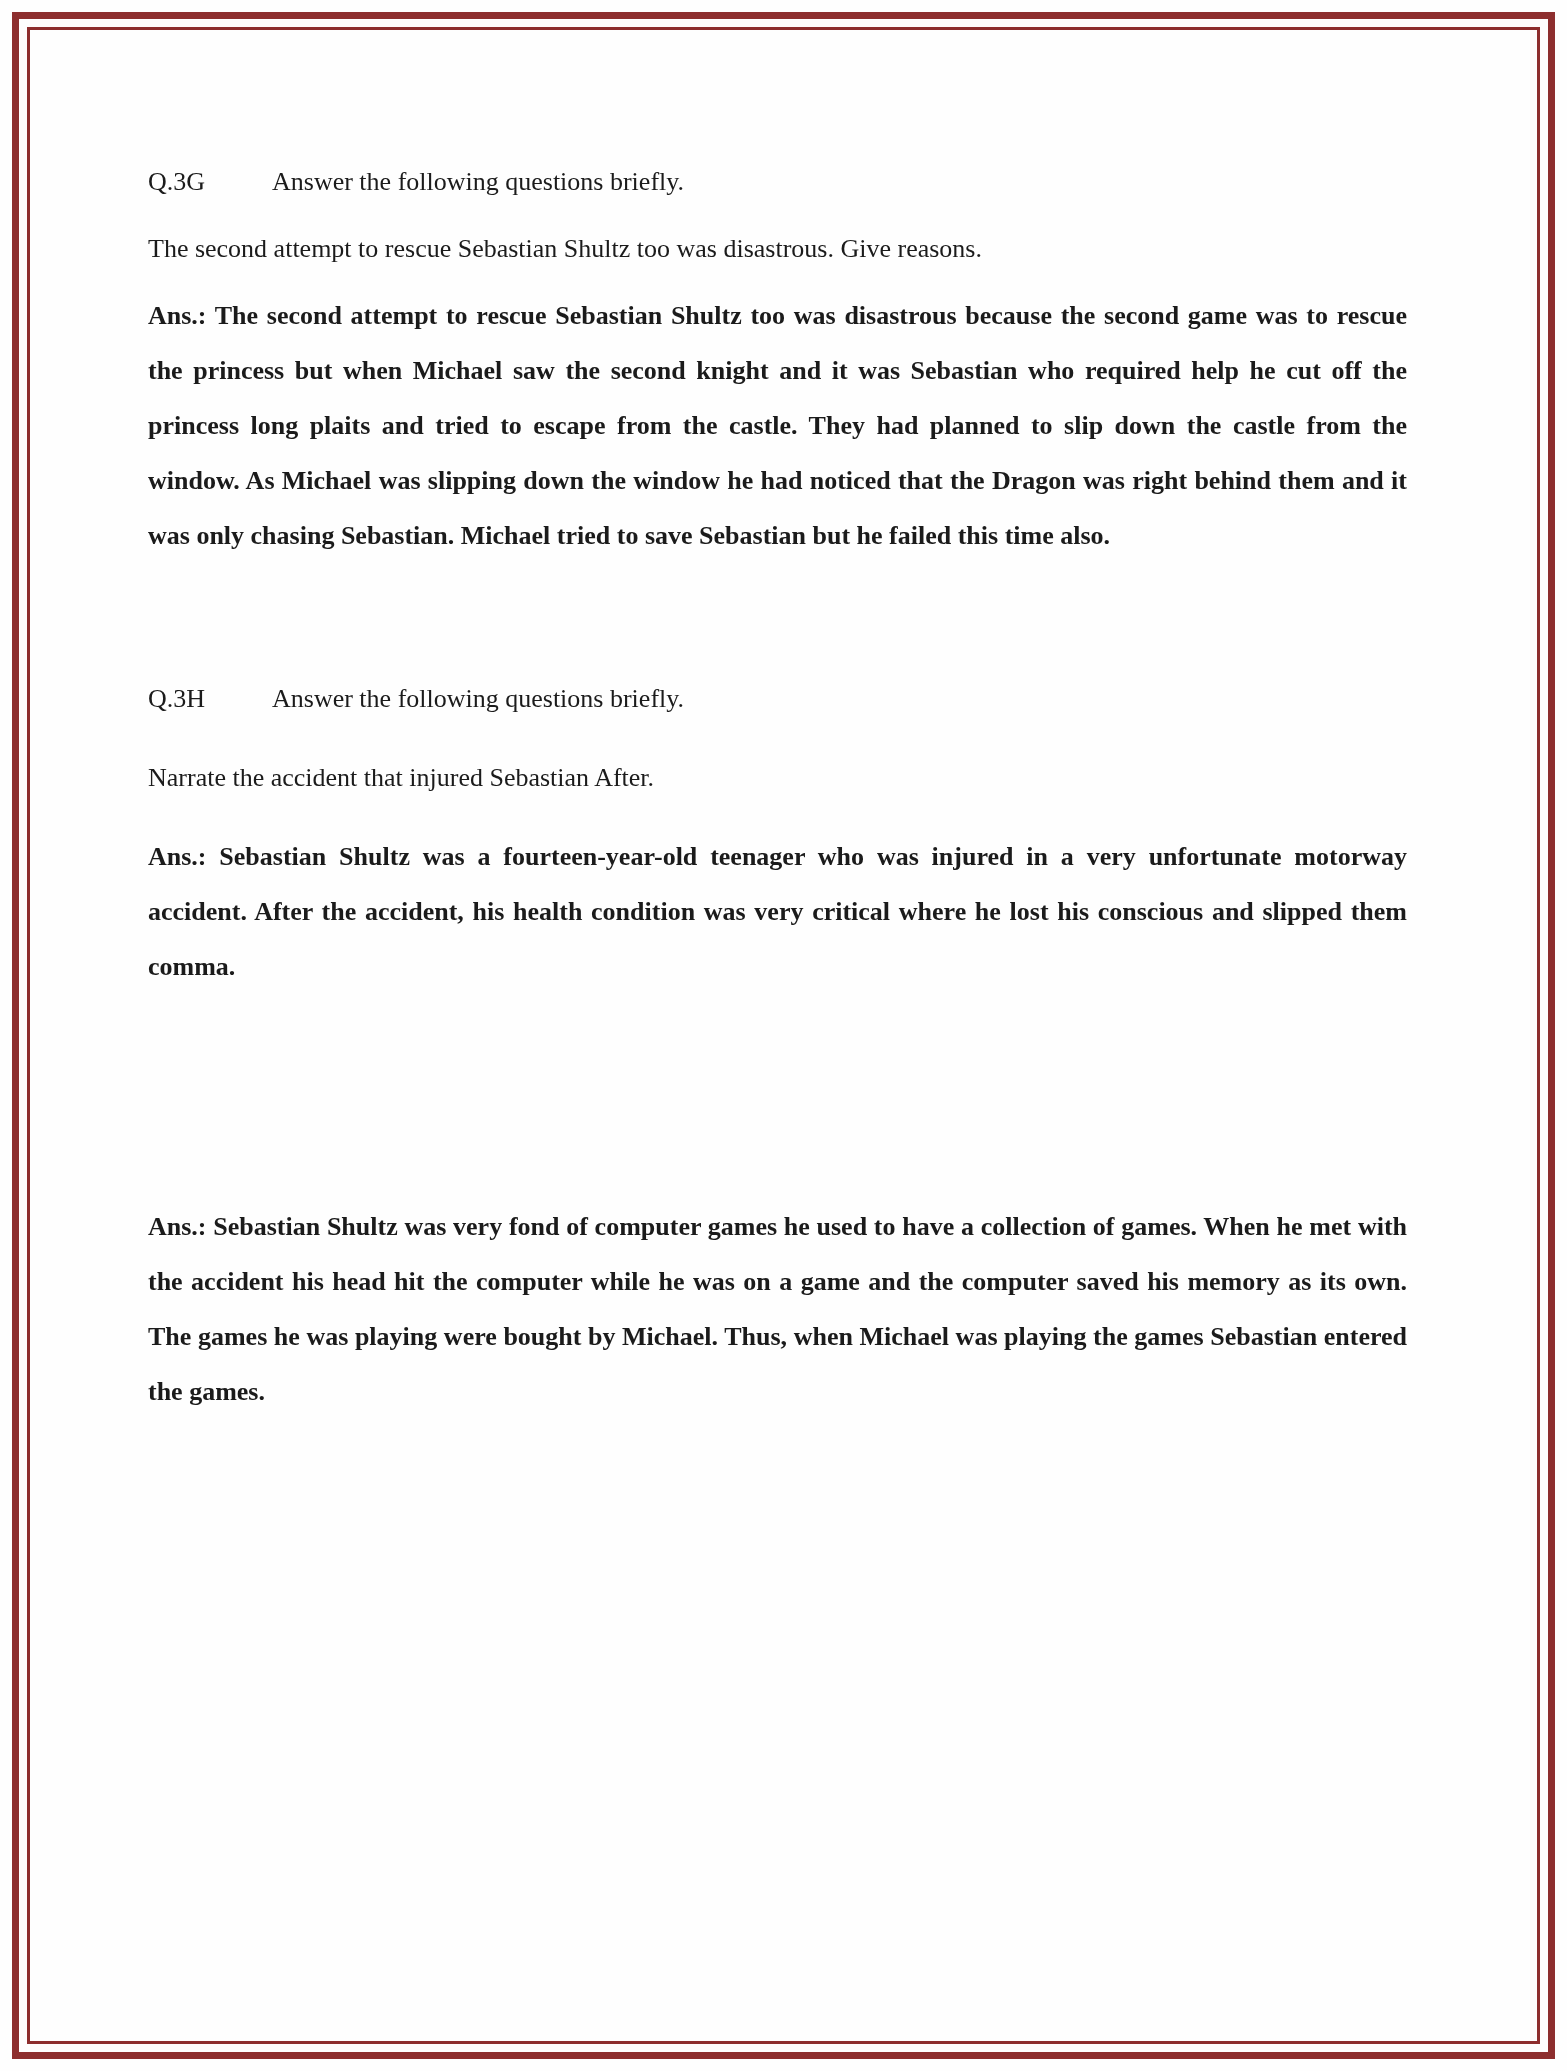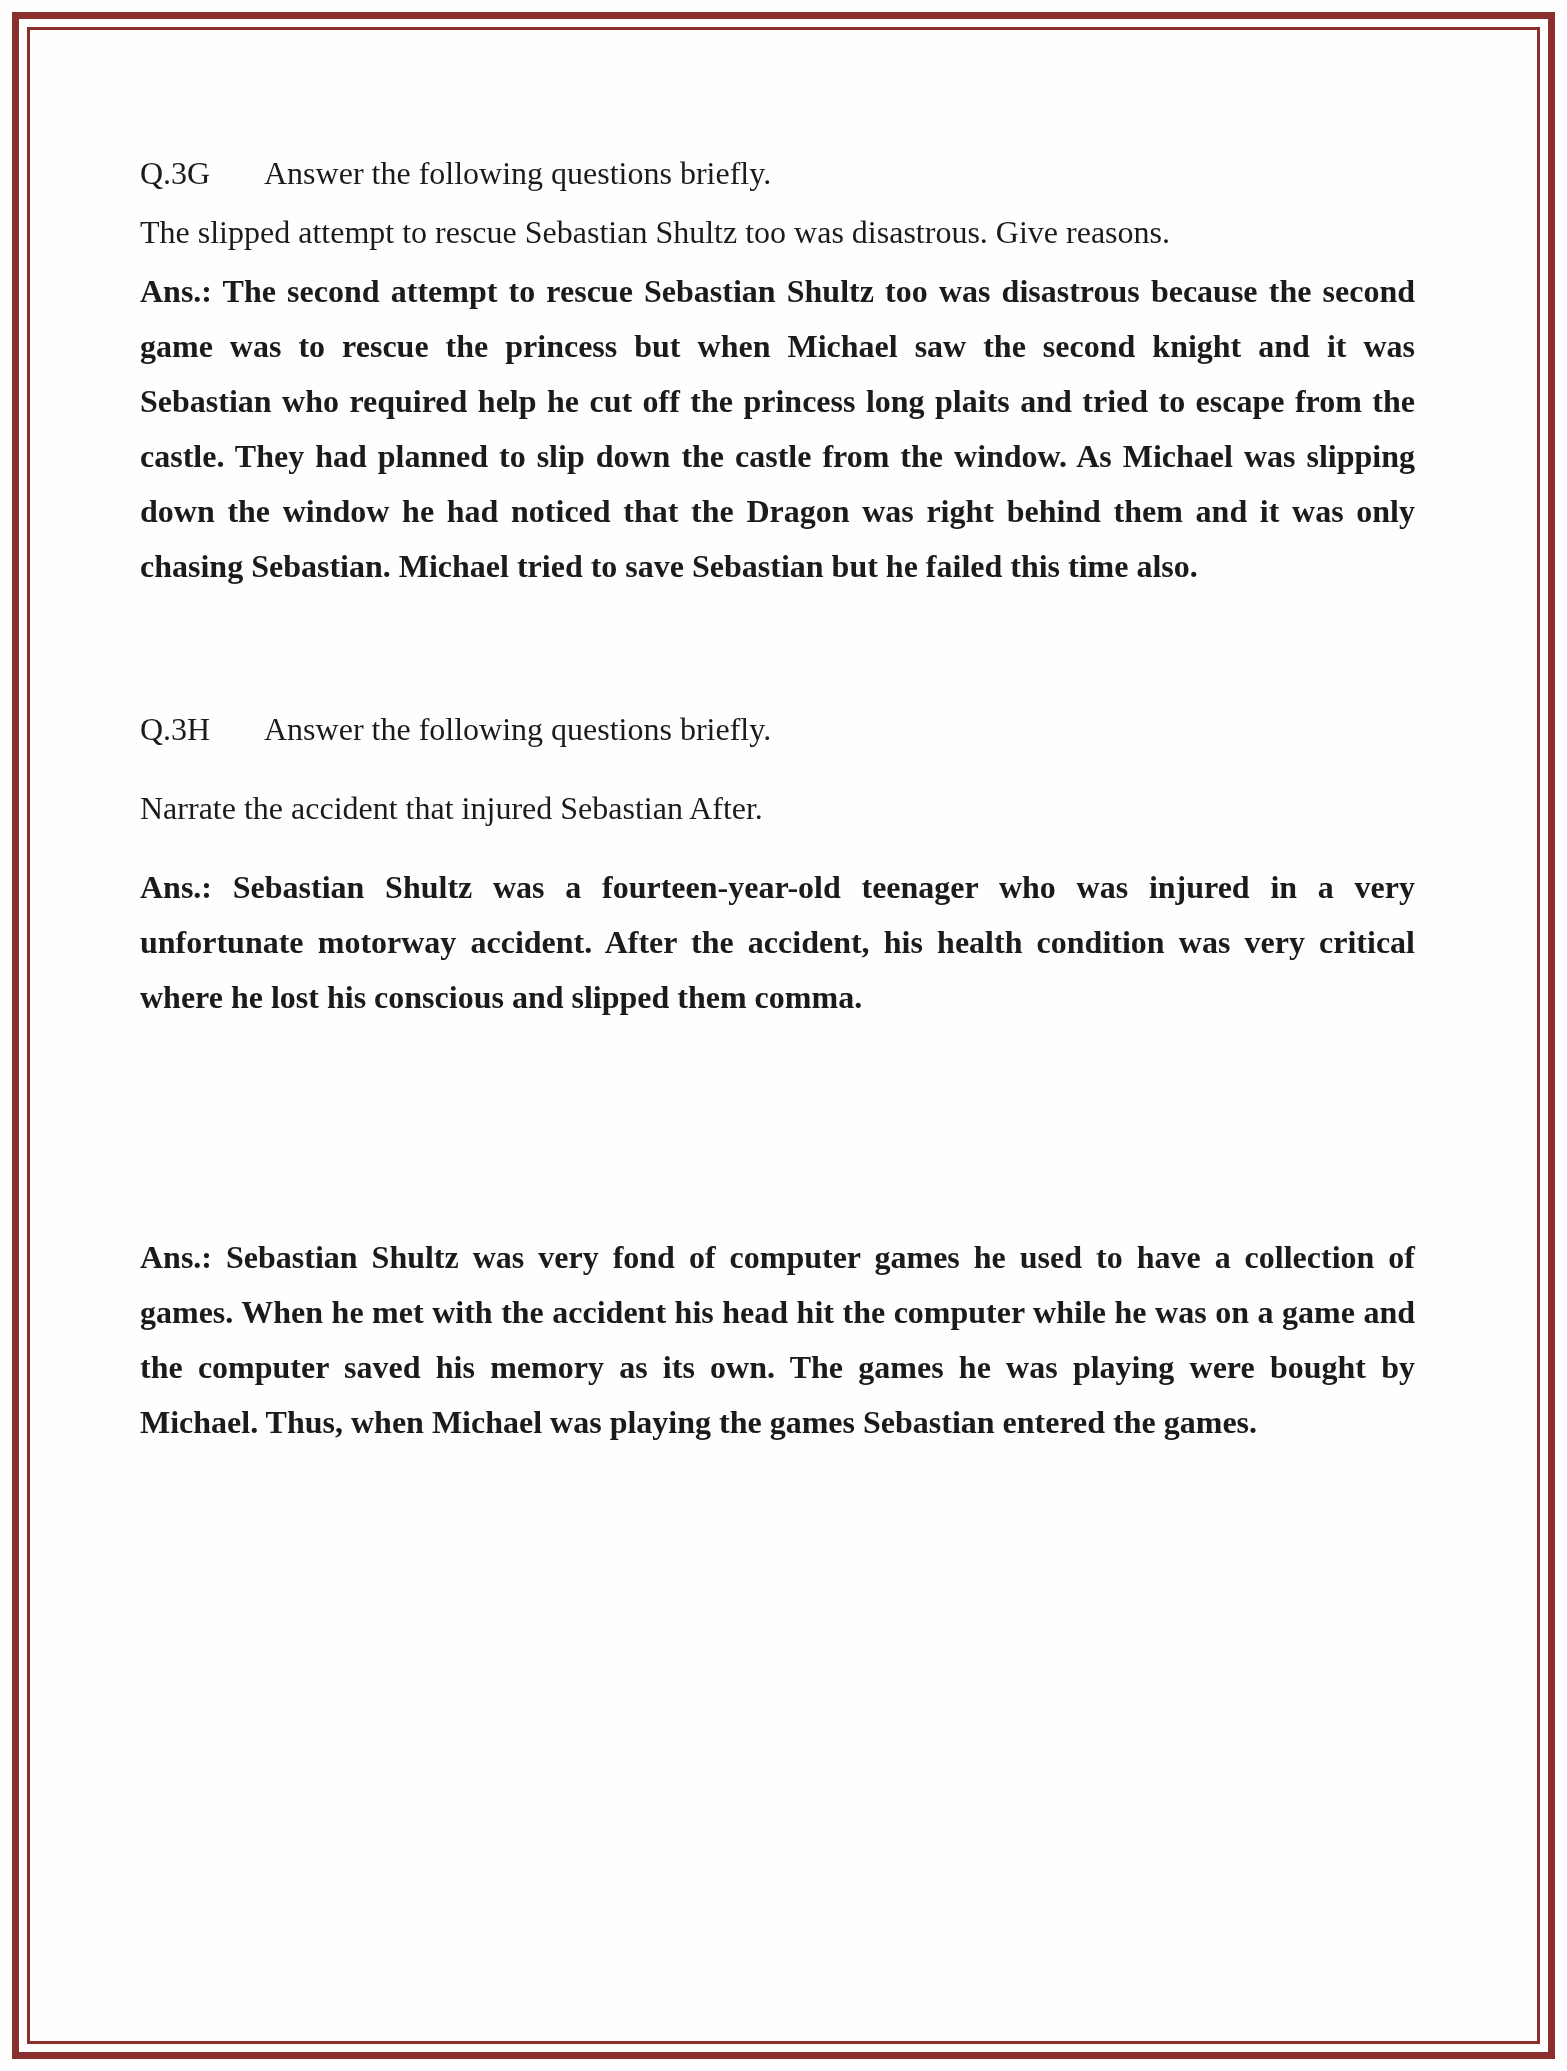--- a/index.html
+++ b/index.html
@@ -41,22 +41,22 @@
     padding: 112px 118px 0 106px;
   }
   .qa {
     margin: 0;
   }
   .qa + .qa.gap-medium { margin-top: 108px; }
   .qa + .qa.gap-large  { margin-top: 205px; }
   .heading,
   .question,
   .answer {
-    margin: 4px;
-    font-size: 32px;
+    margin: 12px;
+    font-size: 26px;
     line-height: 55px;
   }
   .q-label {
     display: inline-block;
     min-width: 124px;
   }
   .question { text-align: left; }
   .answer   { text-align: justify; font-weight: bold; }
   .spaced .question { margin-top: 24px; }
   .spaced .answer   { margin-top: 24px; }
@@ -67,21 +67,21 @@
 <div class="frame-outer">
   <div class="frame-inner"></div>
 </div>
 
 <main class="content">
 
   <section class="qa">
     <p class="heading">
       <span class="q-label">Q.3G</span><span>Answer the following questions briefly.</span>
     </p>
-    <p class="question">The slipped attempt to rescue Sebastian Shultz too was disastrous. Give reasons.</p>
+    <p class="question">The second attempt to rescue Sebastian Shultz too was disastrous. Give reasons.</p>
     <p class="answer">Ans.: The second attempt to rescue Sebastian Shultz too was disastrous because the second game was to rescue the princess but when Michael saw the second knight and it was Sebastian who required help he cut off the princess long plaits and tried to escape from the castle. They had planned to slip down the castle from the window. As Michael was slipping down the window he had noticed that the Dragon was right behind them and it was only chasing Sebastian. Michael tried to save Sebastian but he failed this time also.</p>
   </section>
 
   <section class="qa spaced gap-medium">
     <p class="heading">
       <span class="q-label">Q.3H</span><span>Answer the following questions briefly.</span>
     </p>
     <p class="question">Narrate the accident that injured Sebastian After.</p>
     <p class="answer">Ans.: Sebastian Shultz was a fourteen-year-old teenager who was injured in a very unfortunate motorway accident. After the accident, his health condition was very critical where he lost his conscious and slipped them comma.</p>
   </section>

